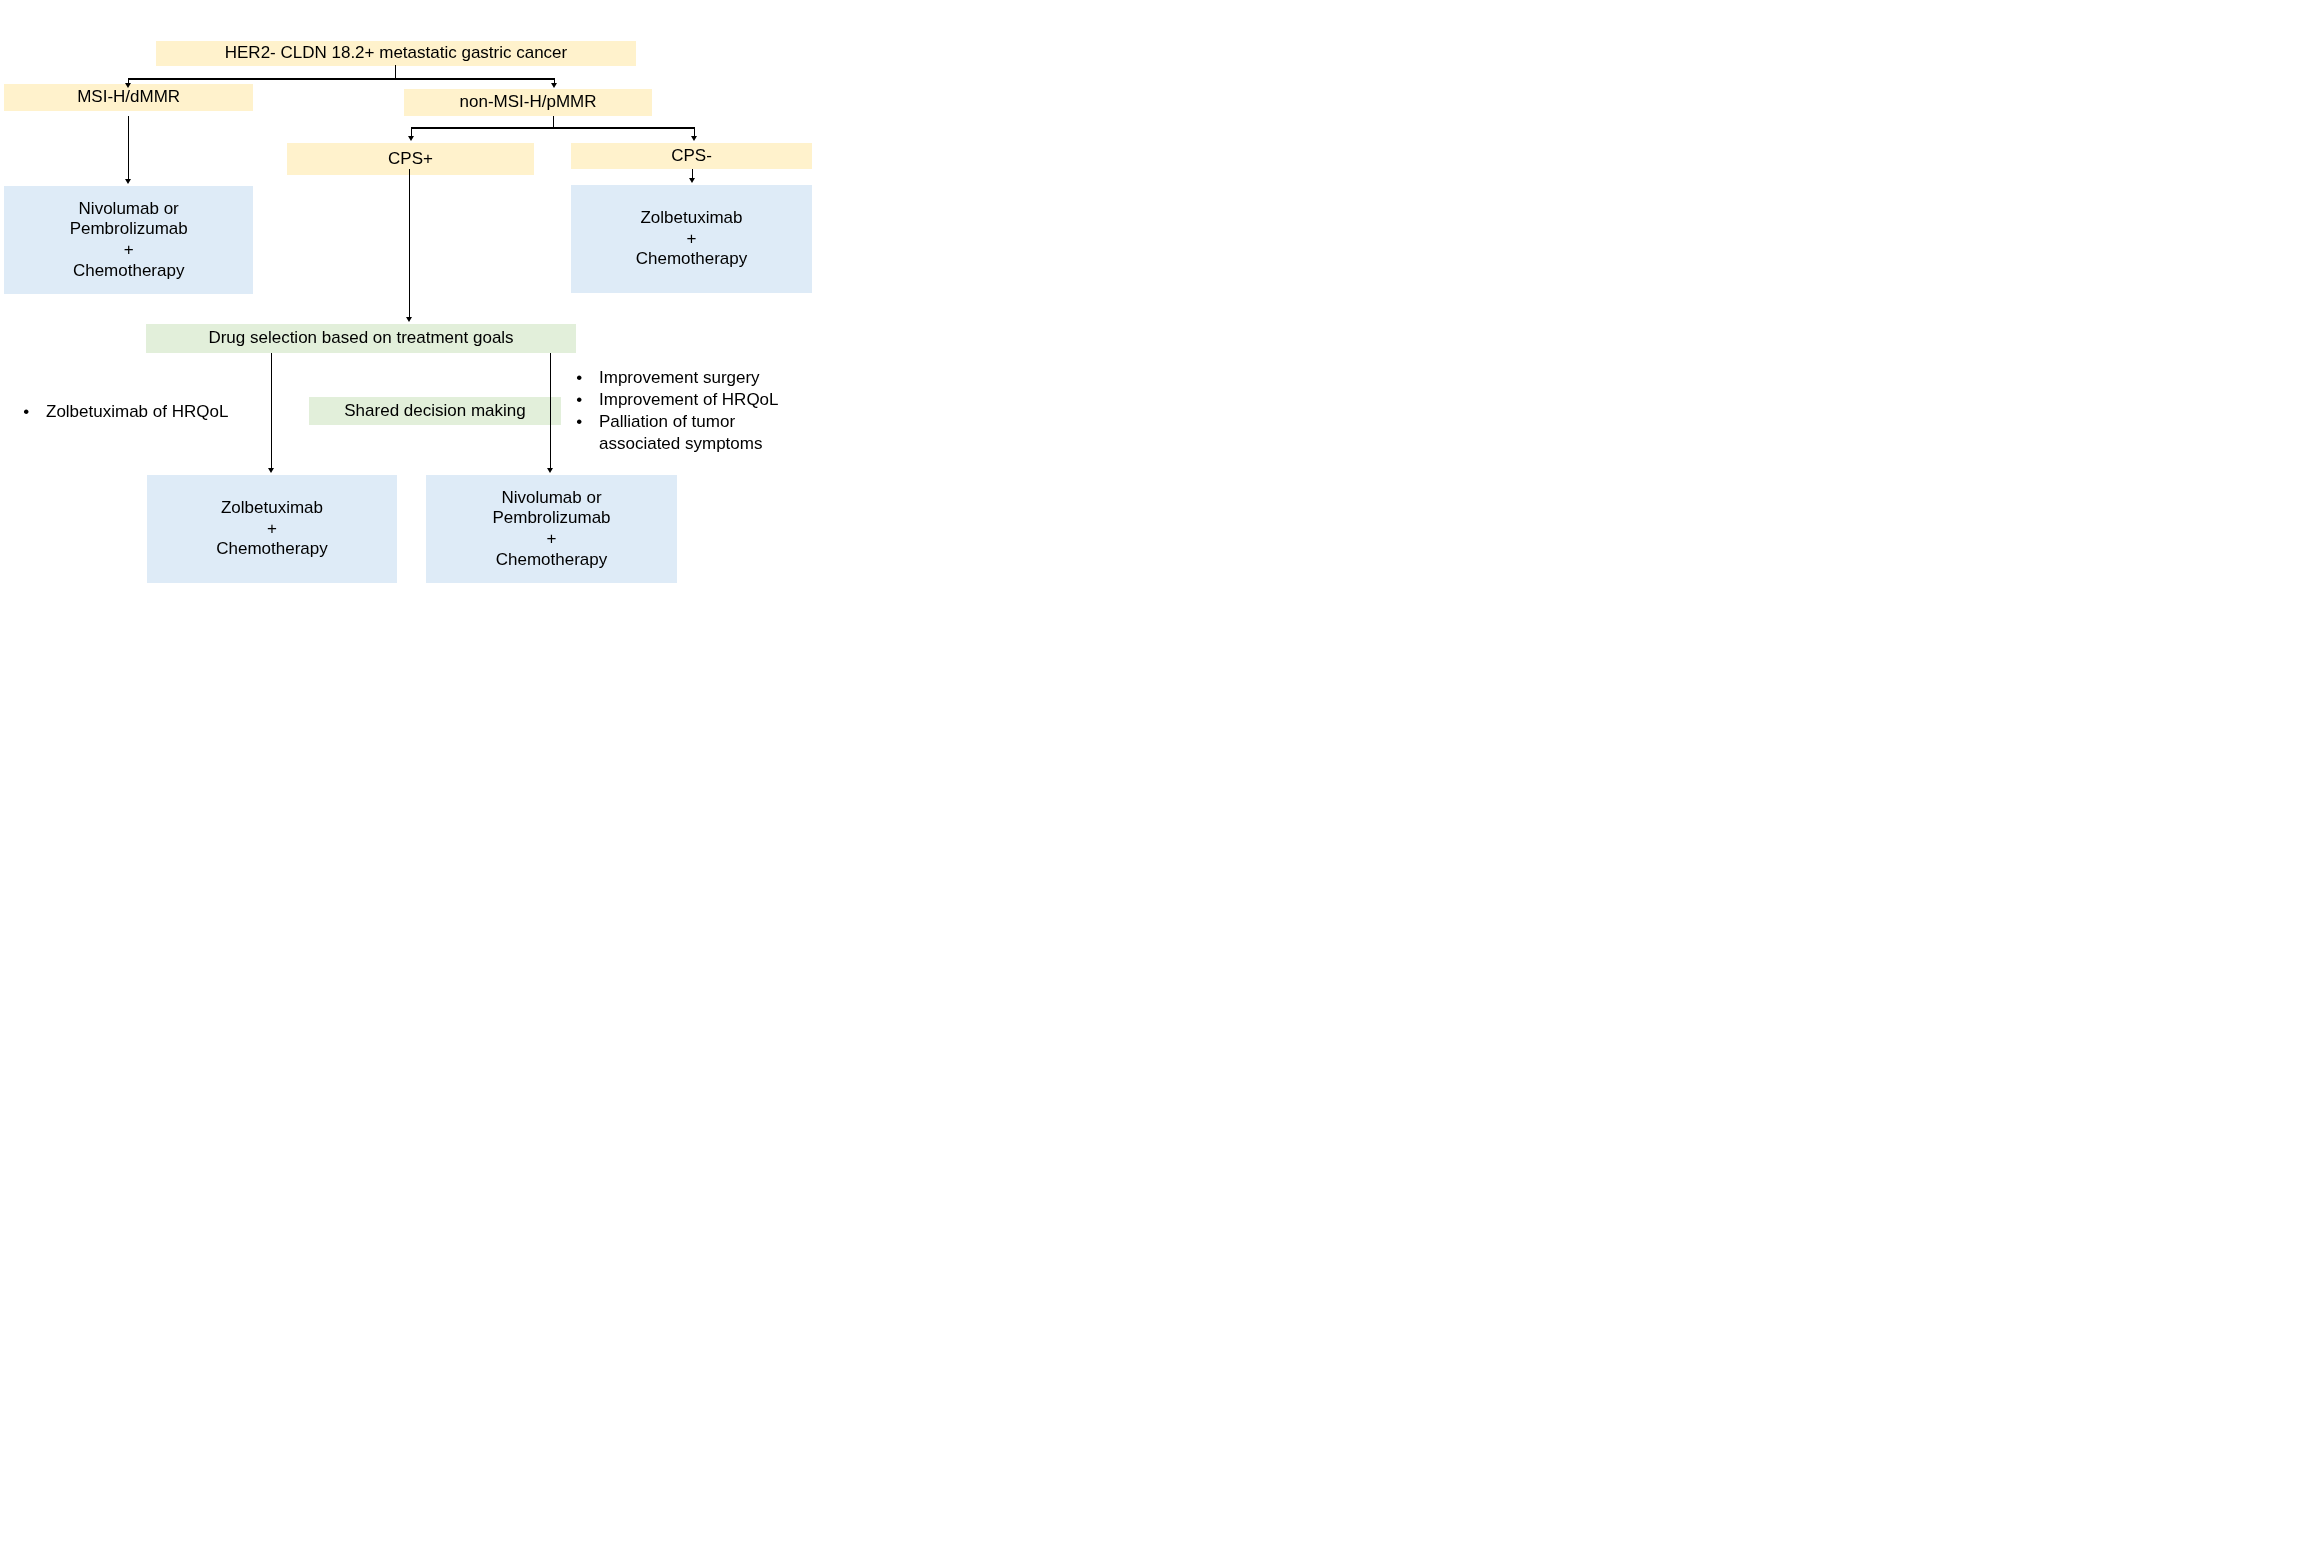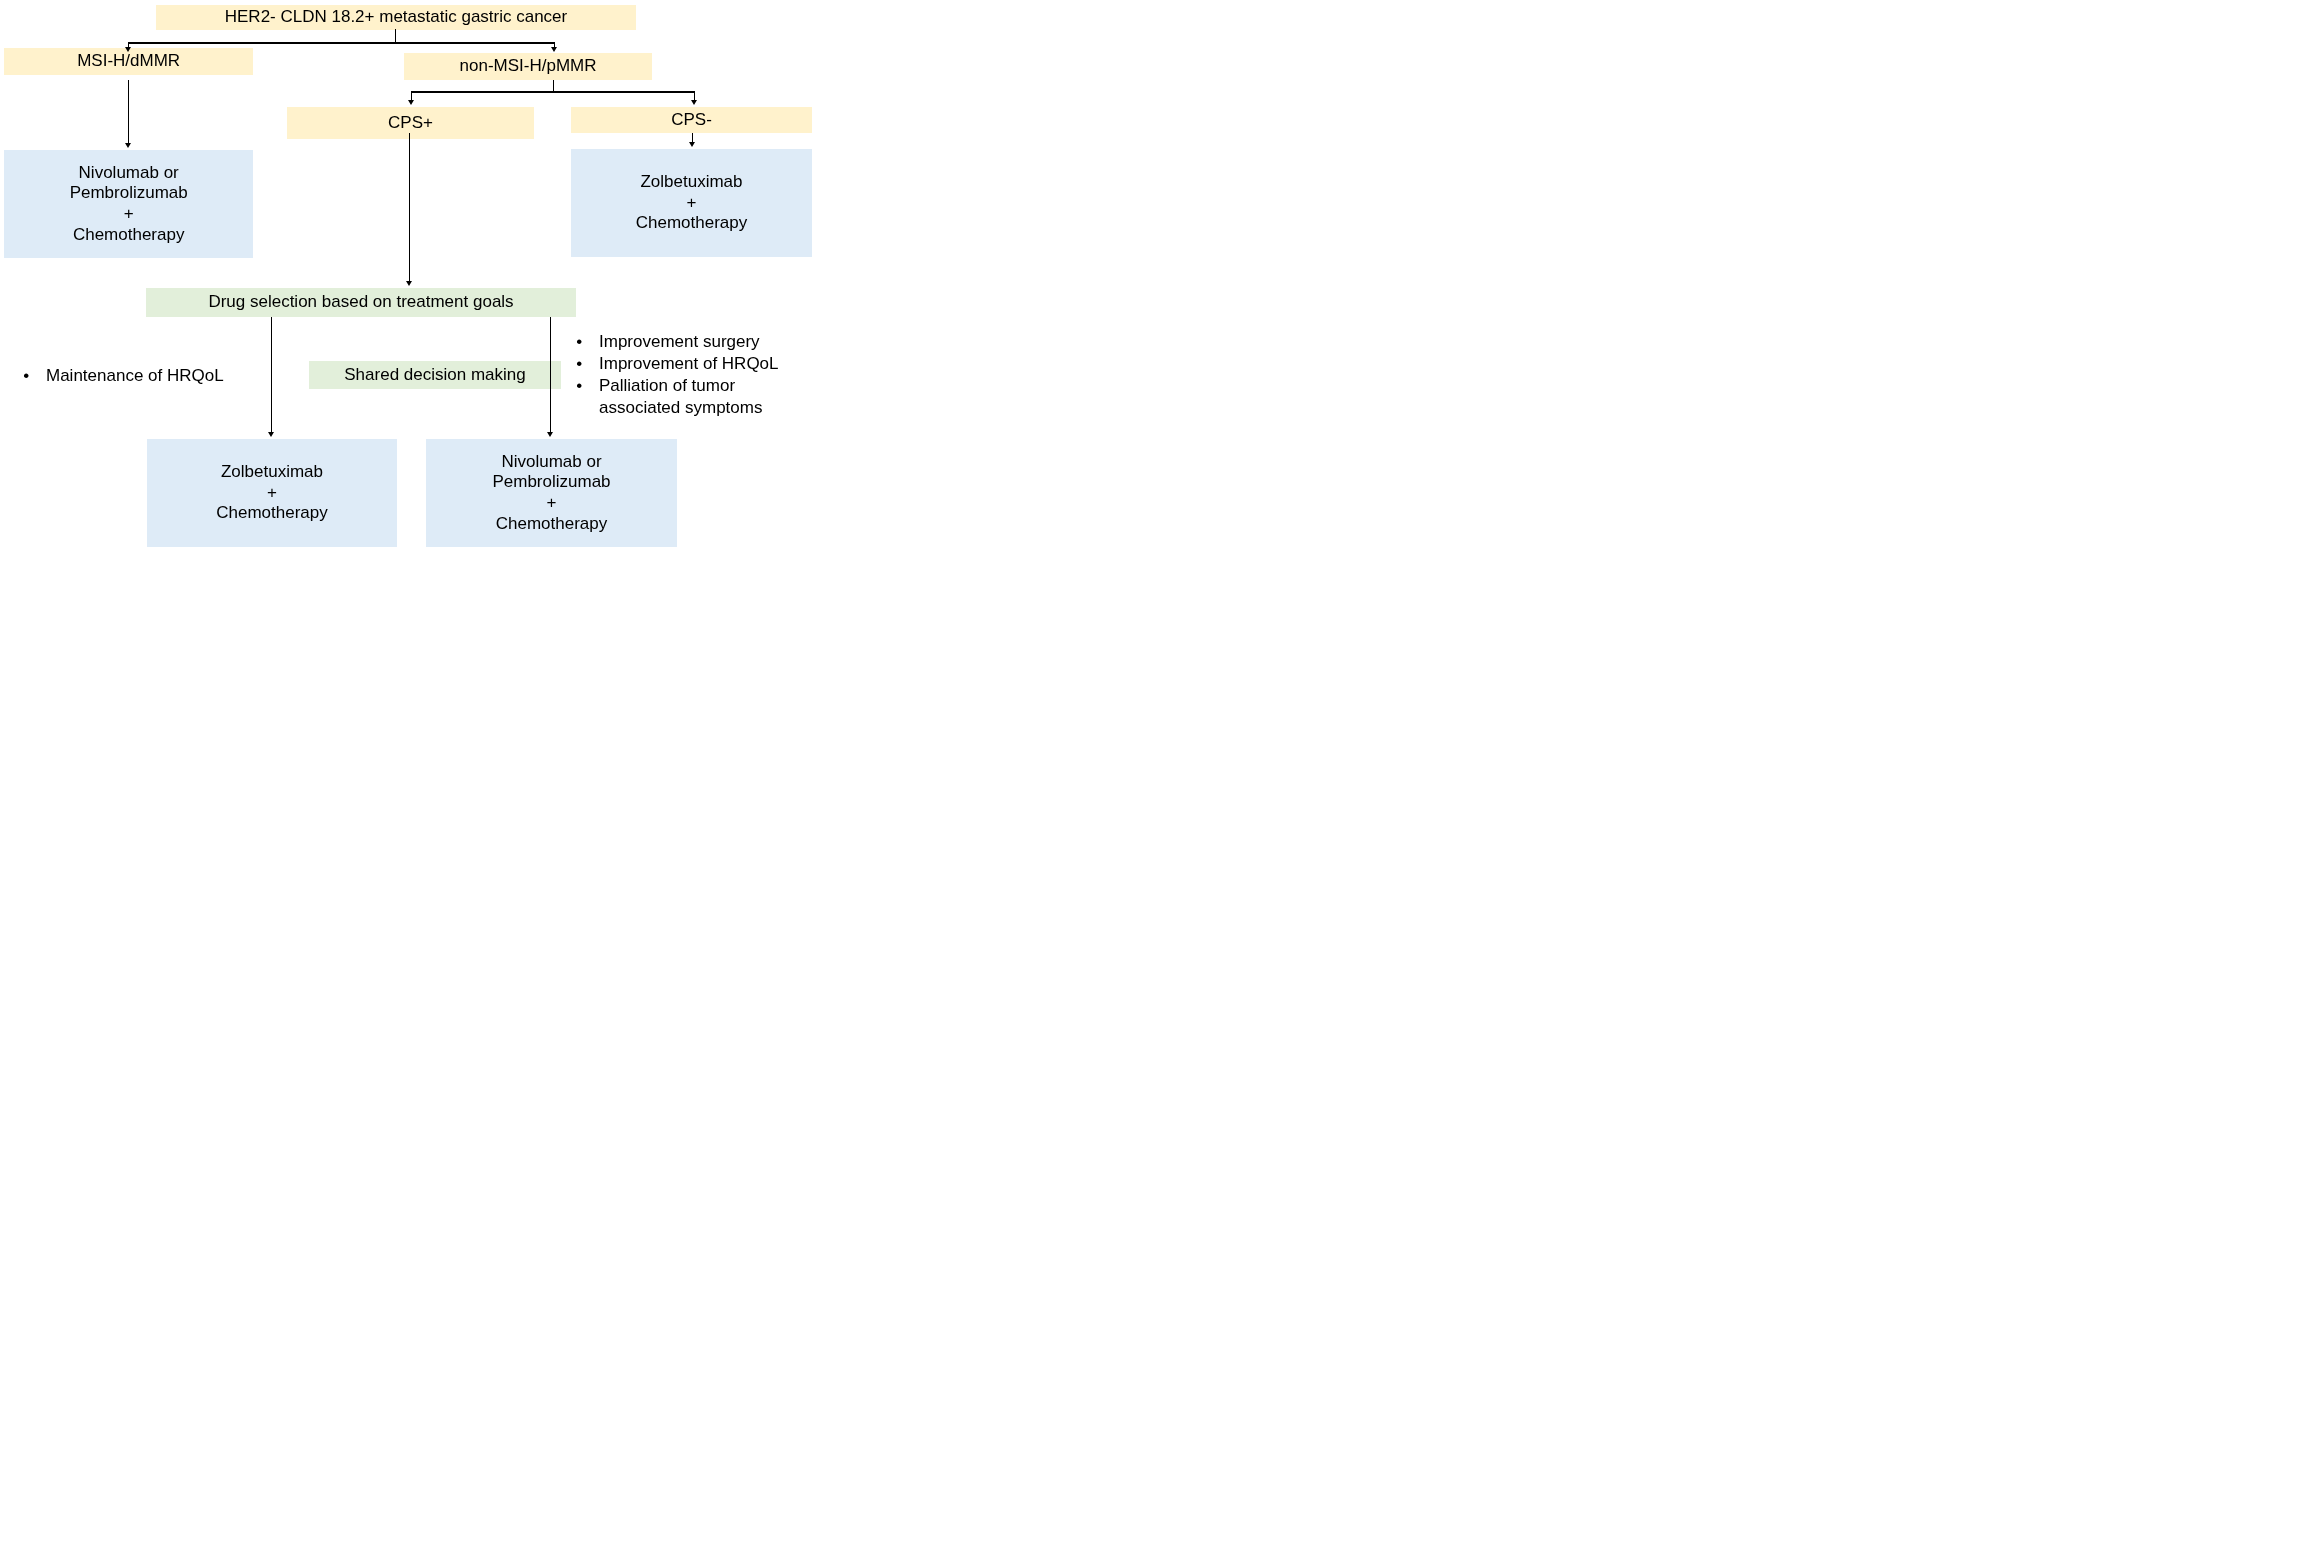--- a/index.html
+++ b/index.html
@@ -5,20 +5,21 @@
   html, body { margin: 0; padding: 0; background: #ffffff; }
   .stage {
     position: relative;
     width: 812px;
     height: 548px;
     background: var(--background, #ffffff);
     font-family: "Liberation Sans", sans-serif;
     color: var(--text, #000000);
     font-size: 17px;
     overflow: hidden;
+    margin-top: 36px;
   }
   .node {
     position: absolute;
     display: flex;
     align-items: center;
     justify-content: center;
     text-align: center;
     white-space: pre-line;
     line-height: 1.22;
   }
@@ -119,21 +120,21 @@
   <div class="arrowhead" style="left:406px; top:281px;"></div>
 
   <div class="line" style="left:271px; top:317px; width:1.1px; height:115px;"></div>
   <div class="arrowhead" style="left:268px; top:432px;"></div>
 
   <div class="line" style="left:550px; top:317px; width:1.1px; height:115px;"></div>
   <div class="arrowhead" style="left:547px; top:432px;"></div>
 
   <div class="goal-single goal-row" style="left:19px; top:365px; width:247px;">
     <span class="bullet">•</span>
-    <span class="goal-text">Maintenance of HRQoL</span>
+    <span class="goal-text">Zolbetuximab of HRQoL</span>
   </div>
 
   <div class="goal-col" style="left:572px; top:331px; width:240px;">
     <div class="goal-row">
       <span class="bullet">•</span>
       <span class="goal-text">Improvement surgery</span>
     </div>
     <div class="goal-row">
       <span class="bullet">•</span>
       <span class="goal-text">Improvement of HRQoL</span>

